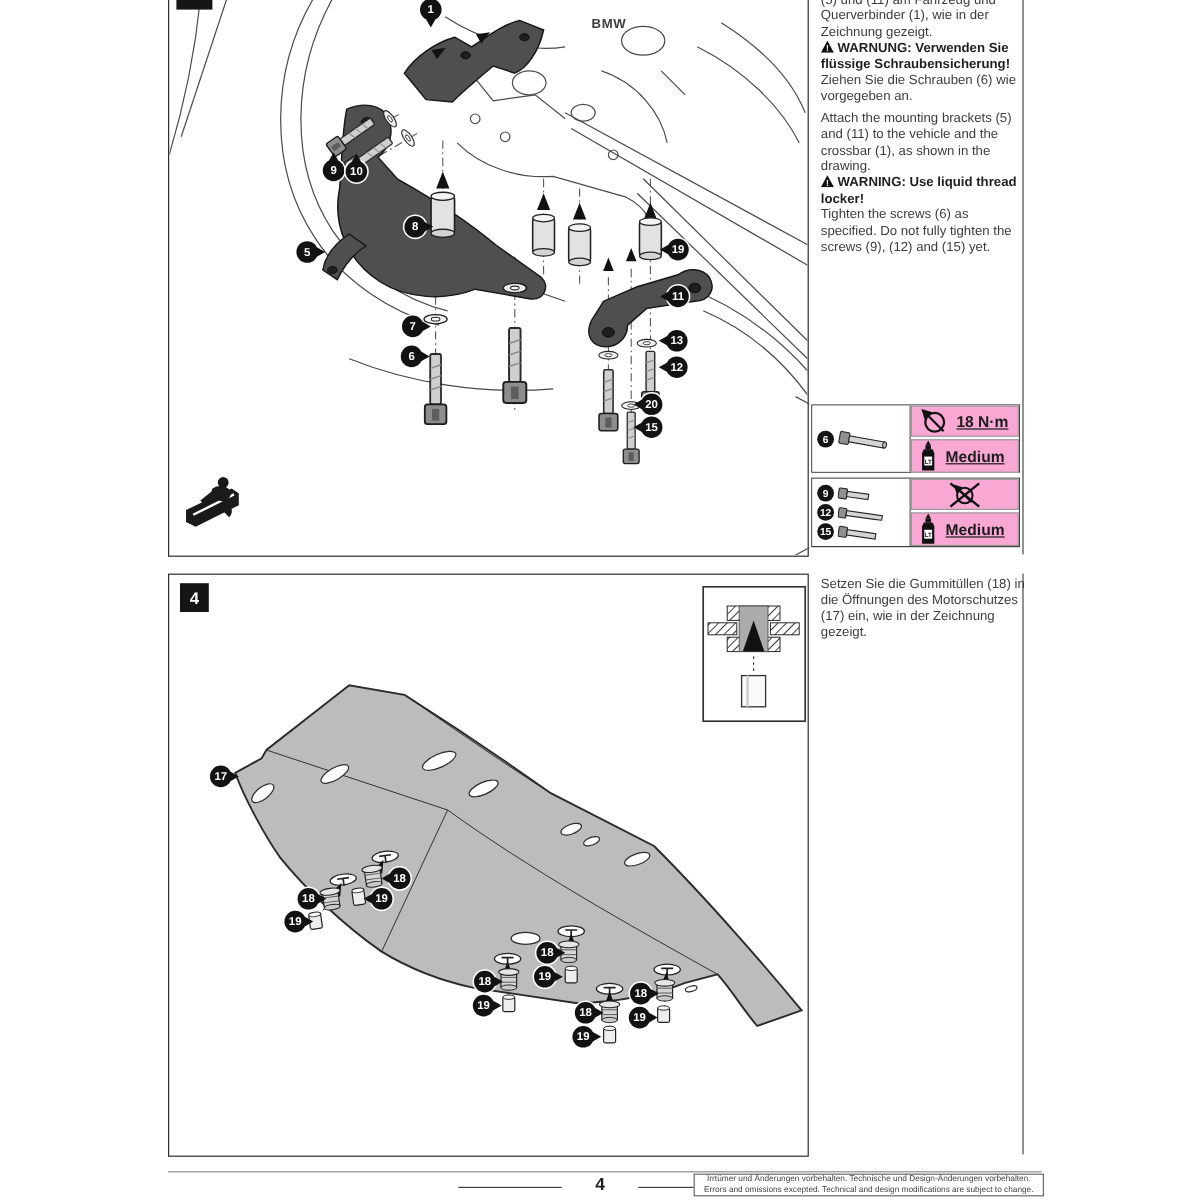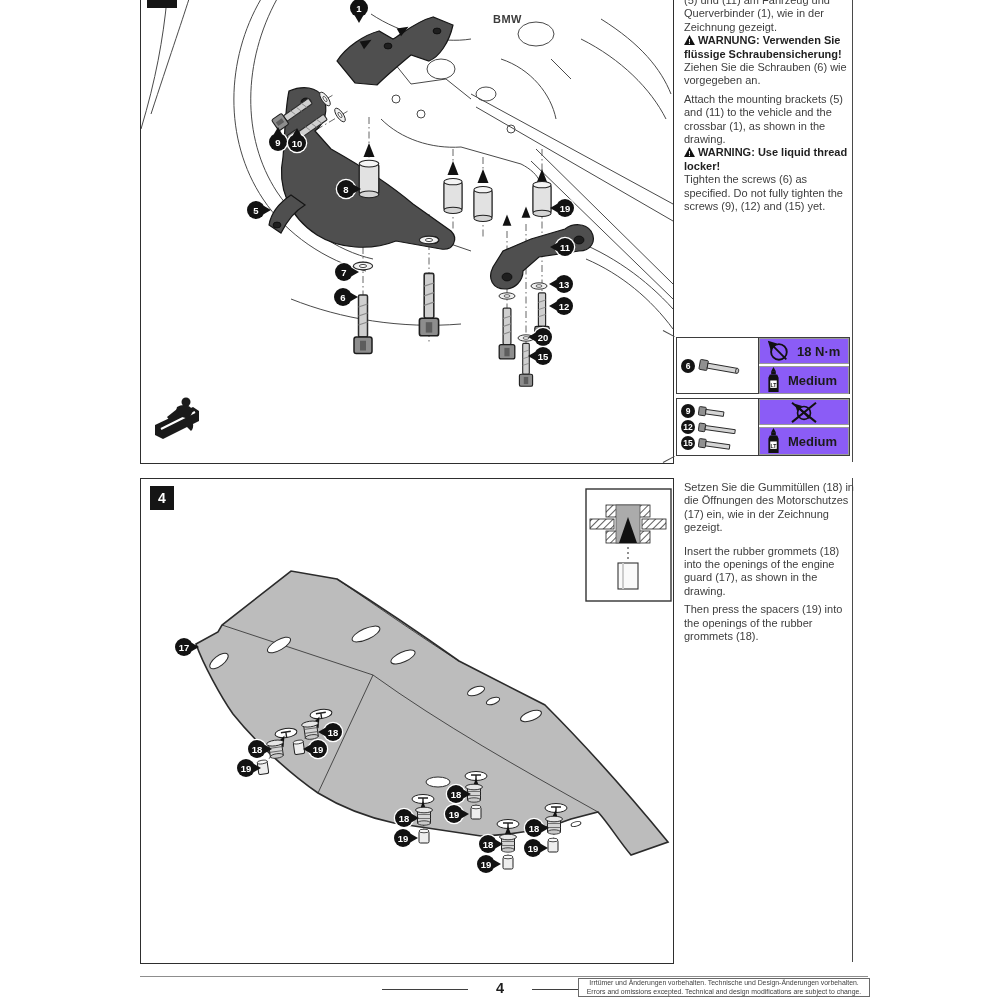--- a/index.html
+++ b/index.html
@@ -45,22 +45,22 @@
 
   .ttable{position:absolute;left:676px;width:174px;border:1px solid #3d3d3d;display:flex;background:#fff;box-sizing:border-box;}
   #ttable1{top:337px;height:57px;}
   #ttable2{top:398px;height:58px;}
   .tleft{width:82px;background:#fff;border-right:1px solid #3d3d3d;display:flex;flex-direction:column;justify-content:center;padding:2px 0 2px 4px;box-sizing:border-box;gap:2px;}
   .pline{display:flex;align-items:center;gap:3px;}
   .pbadge{width:14px;height:14px;border-radius:50%;background:#141414;color:#fff;
       font-size:8.5px;font-weight:bold;display:flex;align-items:center;justify-content:center;flex:none;}
   .screw-ic{flex:none;}
   .tright{flex:1;display:flex;flex-direction:column;gap:2px;background:#fff;padding:0;}
-  .trow{flex:1;background:#8b5cf6;border:0.5px solid #9a9a9a;display:flex;align-items:center;
-      padding-left:6px;gap:7px;font-weight:bold;font-size:13px;color:#1b1b1b;box-sizing:border-box;}
+  .trow{flex:1;background:#f9a8d4;border:0.5px solid #9a9a9a;display:flex;align-items:center;
+      padding-left:6px;gap:7px;font-weight:bold;font-size:13px;color:#1b1b1b;box-sizing:border-box;text-decoration:underline;}
   .trow.center{justify-content:center;padding-left:0;}
   .conn{position:absolute;width:13px;height:1px;background:#4a4a4a;transform-origin:left center;z-index:4;}
 
   .footer-rule{position:absolute;left:140px;top:976px;width:728px;height:1px;background:#8d8d8d;}
   #copyright{position:absolute;left:142px;top:1017px;font-size:10px;line-height:8.8px;color:#3f3f3f;}
   #pageno{position:absolute;left:470px;top:980px;width:60px;text-align:center;font-size:14.5px;font-weight:bold;color:#1e1e1e;}
   .pline-rule{position:absolute;top:989px;height:1.2px;background:#3f3f3f;}
   #pl-left{left:382px;width:86px;}
   #pl-right{left:532px;width:86px;}
   #discl{position:absolute;left:578px;top:978px;width:290px;height:17px;border:1px solid #6a6a6a;
@@ -408,24 +408,20 @@
           </svg><span>WARNING: Use liquid thread locker!</span></div>
         <div class="para"><span>Tighten the screws (6) as specified. Do not fully tighten the screws (9), (12) and (15) yet.</span></div>
       </div>
   </div>
 
   <div class="text-col" id="col4">
     <div id="step4-de">
         <div class="para"><span>Setzen Sie die Gummitüllen (18) in die Öffnungen des Motorschutzes (17) ein, wie in der Zeichnung gezeigt.</span></div>
       </div>
     <div class="block-gap"></div>
-    <div id="step4-en">
-        <div class="para"><span>Insert the rubber grommets (18) into the openings of the engine guard (17), as shown in the drawing.</span></div>
-        <div class="para"><span>Then press the spacers (19) into the openings of the rubber grommets (18).</span></div>
-      </div>
   </div>
 
   <div class="conn" style="left:663px;top:330px;transform:rotate(28deg);"></div>
   <div class="conn" style="left:663px;top:462px;transform:rotate(-28deg);"></div>
 
   <div class="ttable" id="ttable1">
     <div class="tleft">
       <div class="pline">
         <div class="pbadge">6</div>
         <svg class="screw-ic" width="48" height="18" viewBox="0 0 48 18">

